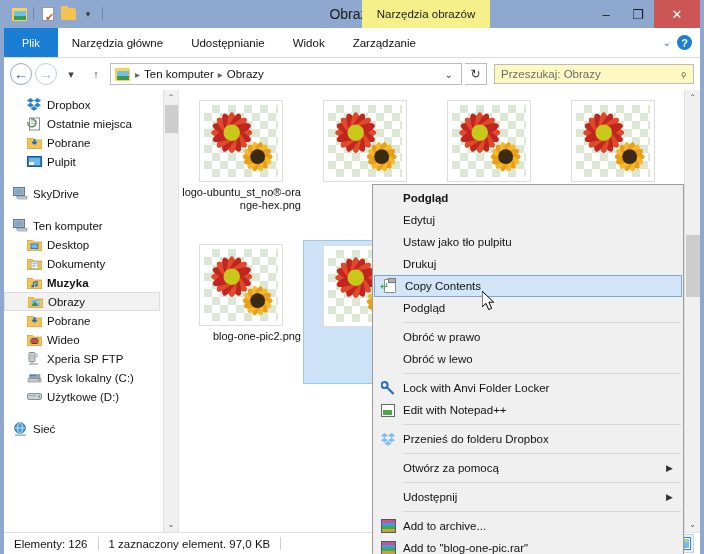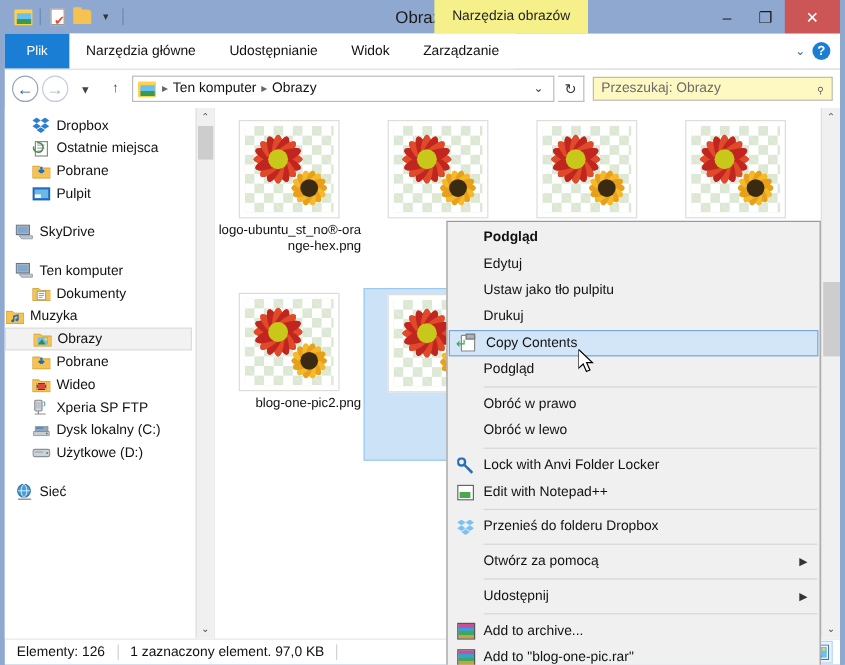--- a/index.html
+++ b/index.html
@@ -378,27 +378,37 @@
                 <rect x="2" y="2" width="8" height="5" fill="#7fa8cc"></rect>
                 <path d="M3 9.5h11v2.5H5z" fill="#c3ccd6" stroke="#7a8694" stroke-width="0.6"></path>
               </svg>
             </span>
             <span>Ten komputer</span>
           </div>
           <div class="navitem" style="padding-left: 22px; margin-right: 18px;">
             <span class="nav-ic" style="display: flex; align-items: center; justify-content: center;">
               <svg width="15" height="12" viewBox="0 0 15 12">
                 <path d="M0 1.5h5.5L7 3h8V11.5H0z" fill="#f6c352" stroke="#c99a2e" stroke-width="0.7"></path>
+                <rect x="3.5" y="4.5" width="8" height="5.5" fill="#2a7fd4"></rect>
+                <rect x="4.5" y="5.5" width="6" height="3.5" fill="#6cb8e8"></rect>
+              </svg>
+            </span>
+            <span>Desktop</span>
+          </div>
+          <div class="navitem" style="padding-left: 22px; margin-right: 18px;">
+            <span class="nav-ic" style="display: flex; align-items: center; justify-content: center;">
+              <svg width="15" height="12" viewBox="0 0 15 12">
+                <path d="M0 1.5h5.5L7 3h8V11.5H0z" fill="#f6c352" stroke="#c99a2e" stroke-width="0.7"></path>
                 <rect x="4" y="3.8" width="7" height="7" fill="#fff" stroke="#9aa"></rect>
                 <path d="M5.3 5.6h4.4M5.3 7.2h4.4M5.3 8.8h3" stroke="#8a9aaa" stroke-width="0.8"></path>
               </svg>
             </span>
             <span>Dokumenty</span>
           </div>
-          <div class="navitem" style="margin-right: 18px;">
+          <div class="navitem" style="padding-left: 22px; margin-right: 18px; font-weight: bold;">
             <span class="nav-ic" style="display: flex; align-items: center; justify-content: center;">
               <svg width="15" height="12" viewBox="0 0 15 12">
                 <path d="M0 1.5h5.5L7 3h8V11.5H0z" fill="#f6c352" stroke="#c99a2e" stroke-width="0.7"></path>
                 <path d="M10 4v4.4" stroke="#1a6fc4" stroke-width="1.2"></path>
                 <path d="M6.5 5v4.2" stroke="#1a6fc4" stroke-width="1.2"></path>
                 <path d="M6.5 5l3.5-1v1.3l-3.5 1z" fill="#1a6fc4"></path>
                 <circle cx="5.6" cy="9.3" r="1.3" fill="#1a6fc4"></circle>
                 <circle cx="9.1" cy="8.5" r="1.3" fill="#1a6fc4"></circle>
               </svg>
             </span>

